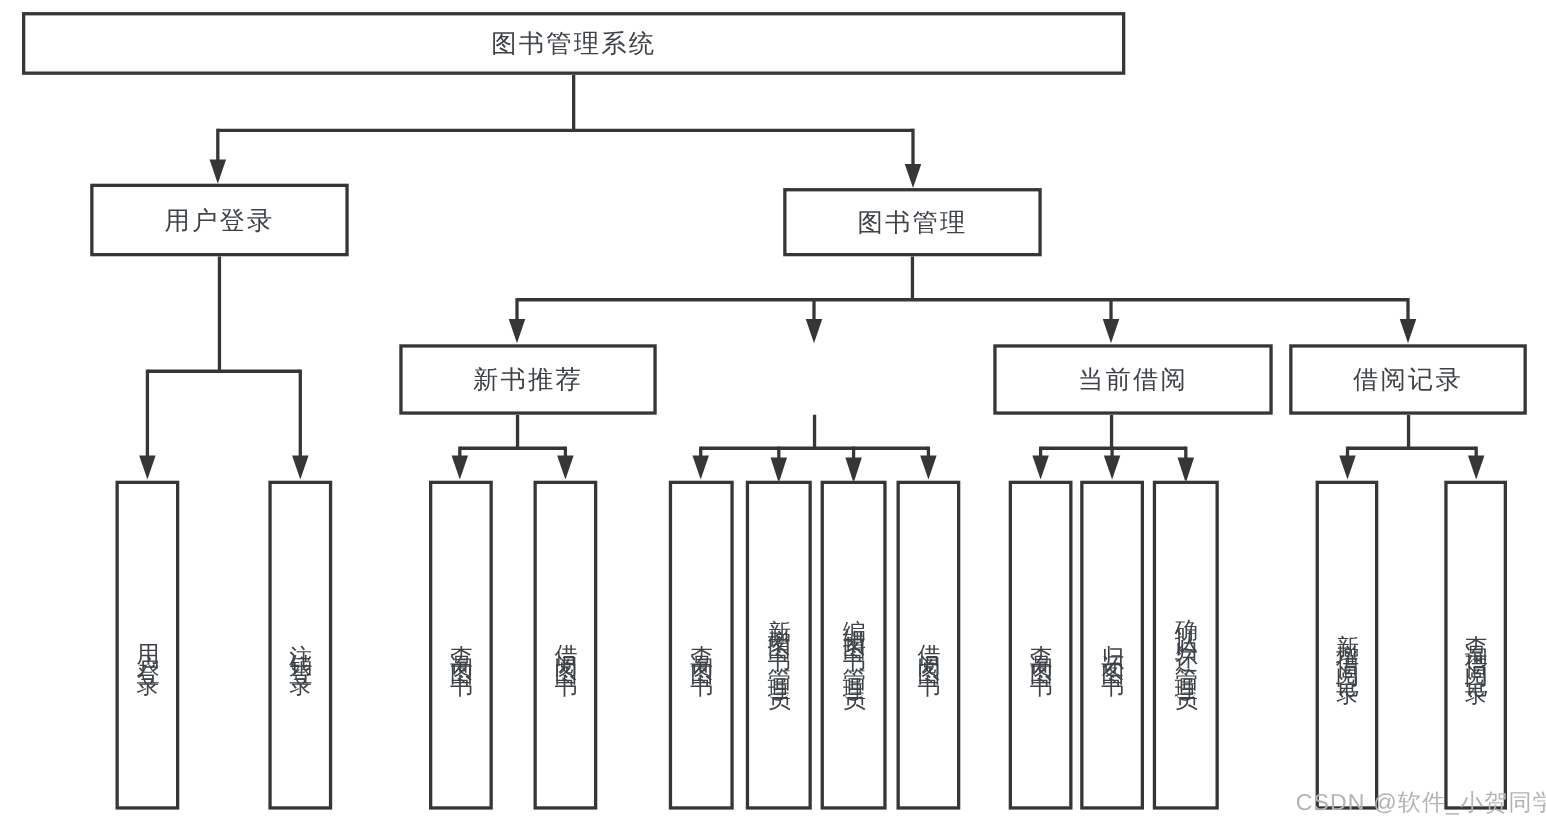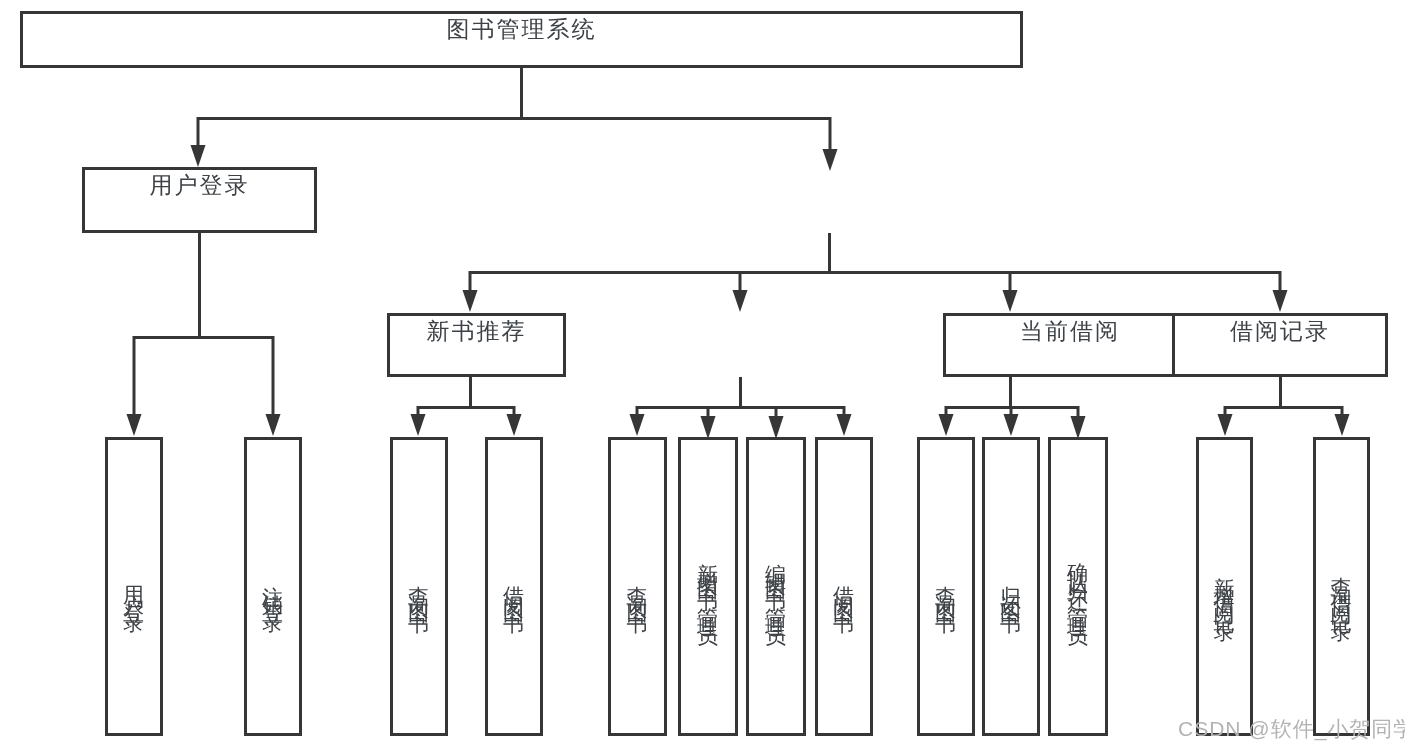--- a/index.html
+++ b/index.html
@@ -15,21 +15,21 @@
     font-family:"Liberation Sans","DejaVu Sans",sans-serif;
     overflow:hidden;
   }
   .stage{position:relative;width:1405px;height:747px;}
   .connectors{position:absolute;left:0;top:0;z-index:1;}
   .stroke{stroke:var(--line);stroke-width:3;fill:none;}
   .arrowhead{fill:var(--line);stroke:none;}
   .hbox{
     position:absolute;z-index:2;box-sizing:border-box;
     border:3px solid var(--line);background:#fff;
-    display:flex;align-items:flex-start;justify-content:center;
+    display:flex;align-items:center;justify-content:center;
     font-size:23px;letter-spacing:2px;color:var(--text);
   }
   .vbox{
     position:absolute;z-index:2;box-sizing:border-box;
     border:3px solid var(--line);background:#fff;
     display:flex;align-items:center;justify-content:center;
     top:437px;height:299px;width:58px;
   }
   .vbox > span{
     display:block;
@@ -103,25 +103,28 @@
     <polygon class="arrowhead" points="1334.5,414 1349.5,414 1342,436"></polygon>
   </svg>
 
   <div class="hbox" style="left:20px;top:11px;width:1003px;height:57px;">
     <span>图书管理系统</span>
   </div>
 
   <div class="hbox" style="left:82px;top:167px;width:235px;height:66px;">
     <span>用户登录</span>
   </div>
+  <div class="hbox" style="left:712px;top:171px;width:235px;height:62px;">
+    <span>图书管理</span>
+  </div>
 
-  <div class="hbox" style="left:363px;top:313px;width:179px;height:64px;margin-left:24px;">
+  <div class="hbox" style="left:363px;top:313px;width:234px;height:64px;">
     <span>新书推荐</span>
   </div>
-  <div class="hbox" style="left:903px;top:313px;width:254px;height:64px;margin-left:40px;">
+  <div class="hbox" style="left:903px;top:313px;width:254px;height:64px;">
     <span>当前借阅</span>
   </div>
   <div class="hbox" style="left:1172px;top:313px;width:216px;height:64px;">
     <span>借阅记录</span>
   </div>
 
   <div class="vbox" style="left:105px;">
     <span>用户登录</span>
   </div>
   <div class="vbox" style="left:244px;">

